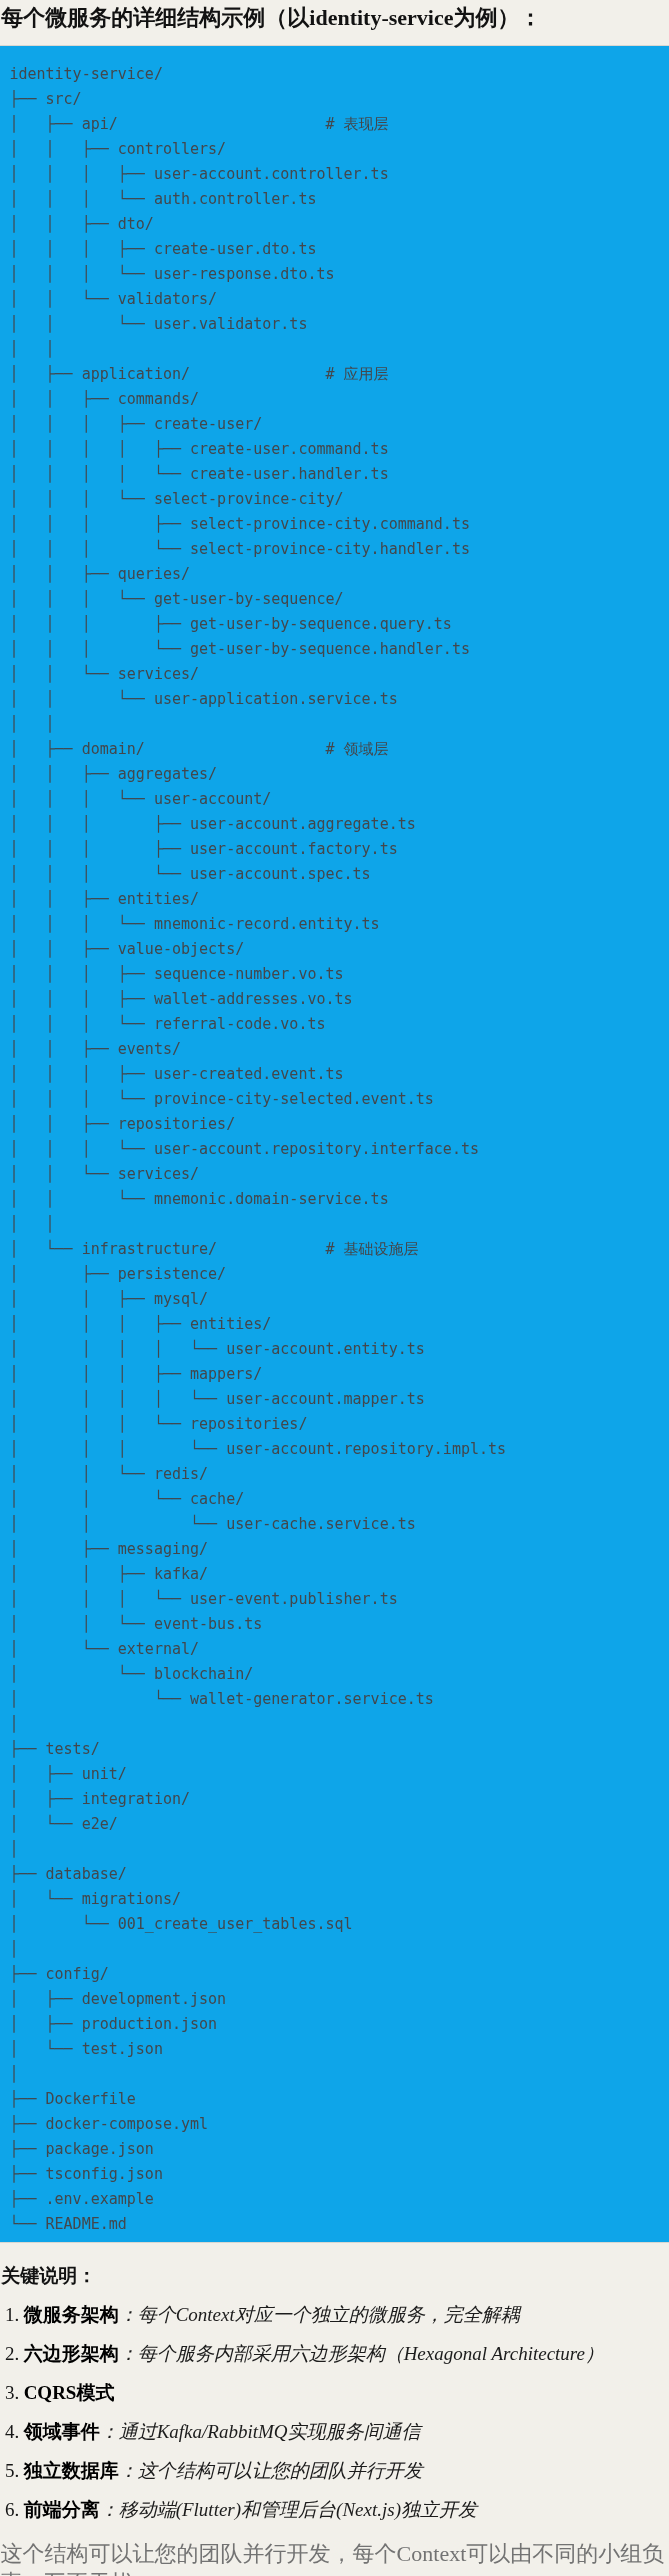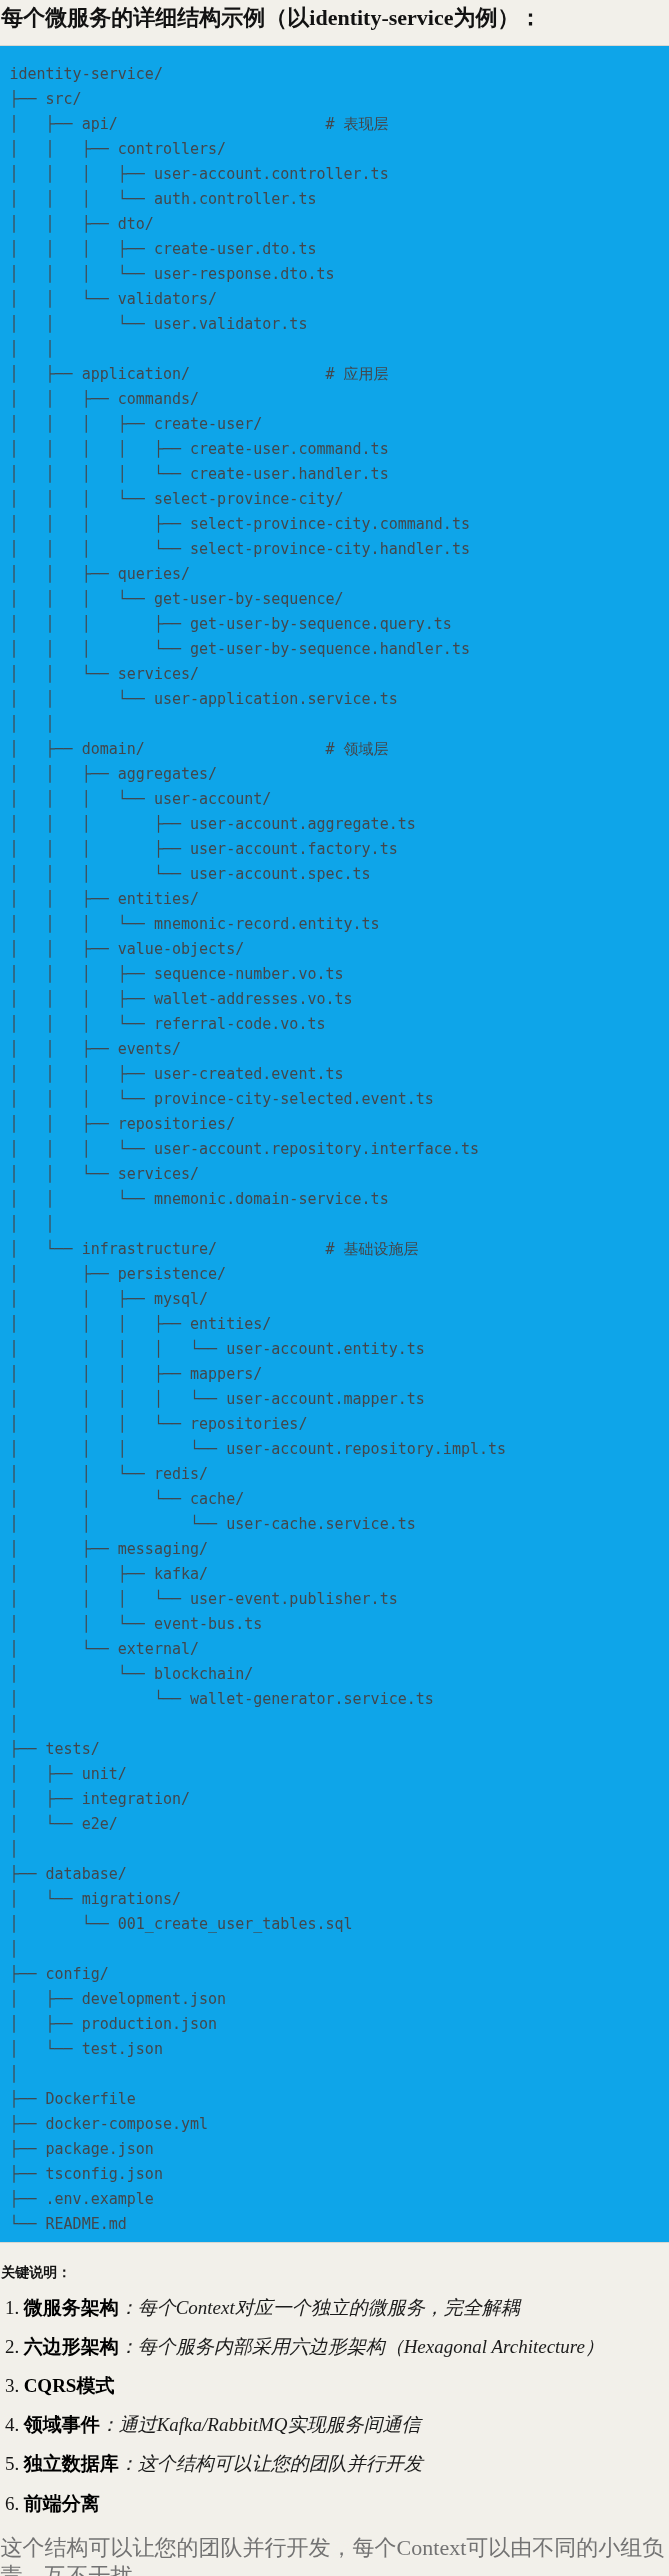--- a/index.html
+++ b/index.html
@@ -27,21 +27,21 @@
     padding: 16.3px 6.3px 4.4px 9.4px;
     font-family: "DejaVu Sans Mono", monospace;
     font-size: 15px;
     line-height: 25px;
     color: #43474c;
     white-space: pre;
     overflow: hidden;
   }
   .notes { margin: 0; }
   .notes-heading {
-    font-size: 14px;
+    font-size: 19px;
     font-weight: 700;
     line-height: 1.3;
     margin: 21px 0 0 1.3px;
     color: #121212;
   }
   .note-item {
     display: flex;
     align-items: baseline;
     font-size: 19px;
     line-height: 1.3;
@@ -178,17 +178,18 @@
 
   <div class="note-item">
     <span class="note-number">5.</span>
     <span class="note-label">独立数据库</span>
     <span class="note-desc">：这个结构可以让您的团队并行开发</span>
   </div>
 
   <div class="note-item">
     <span class="note-number">6.</span>
     <span class="note-label">前端分离</span>
+    <span class="note-desc">：移动端(Flutter)和管理后台(Next.js)独立开发</span>
   </div>
 
   <p class="footer-para">这个结构可以让您的团队并行开发，每个Context可以由不同的小组负责，互不干扰。</p>
 </div>
 
 
 </body></html>

